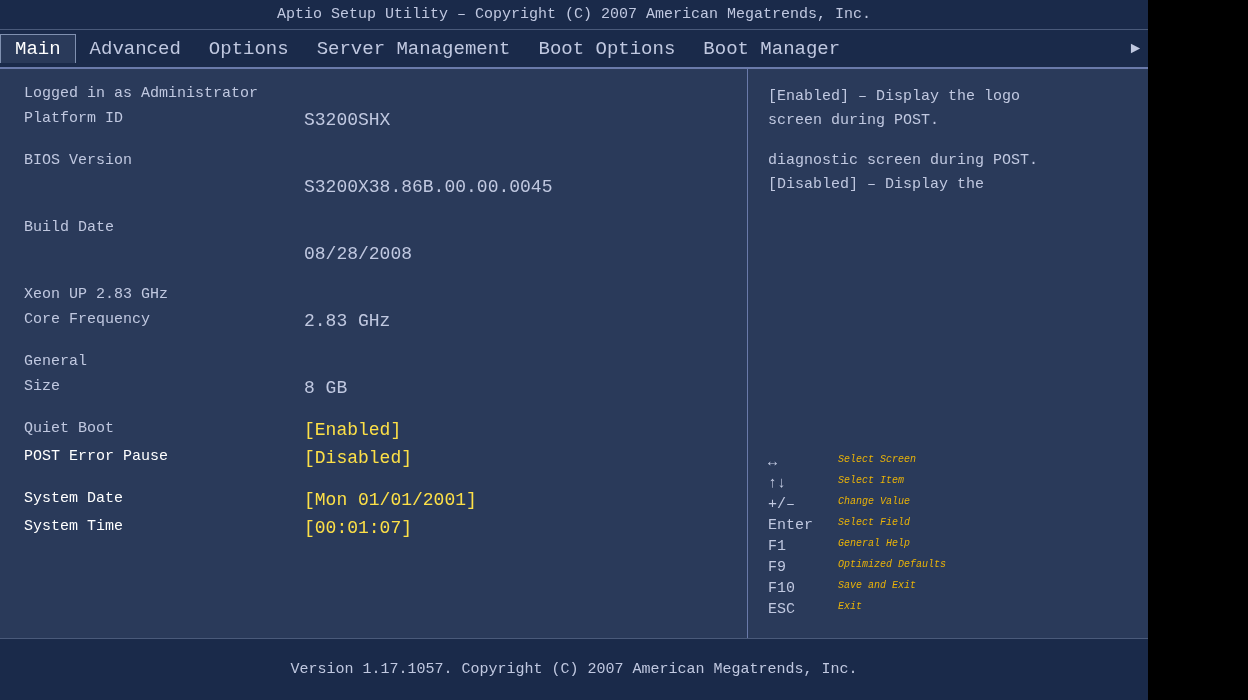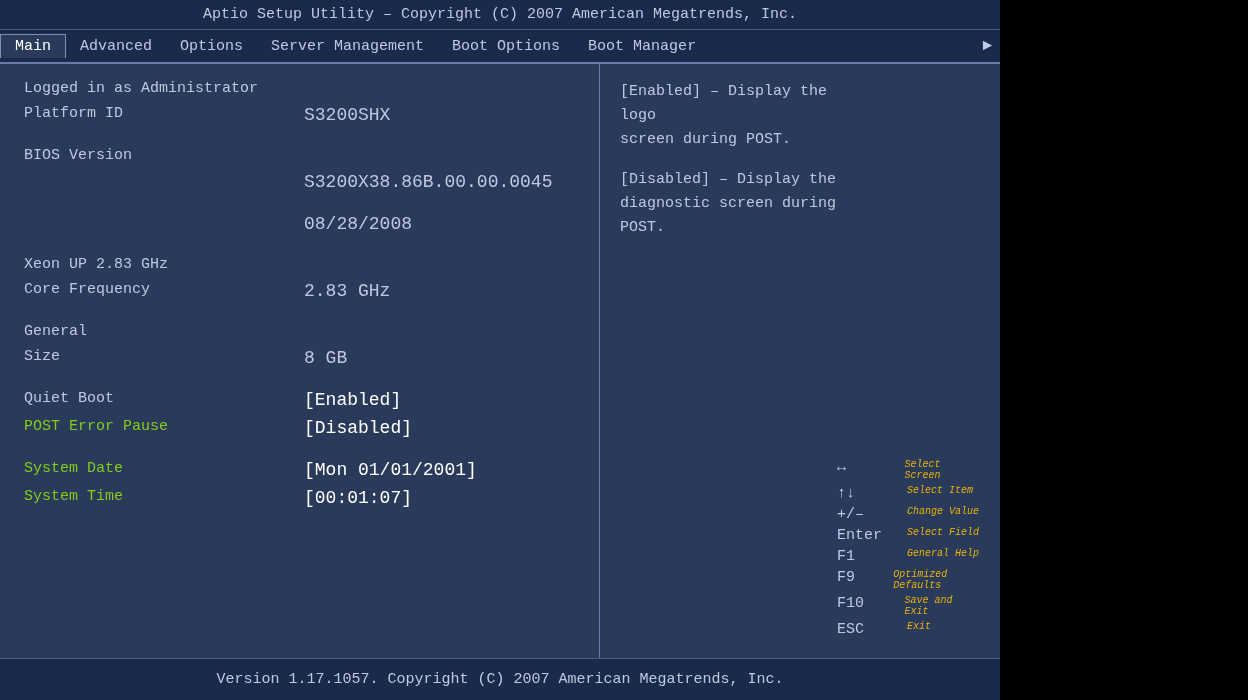--- a/index.html
+++ b/index.html
@@ -7,21 +7,21 @@
       width: 1248px;
       height: 700px;
       background: #000;
       font-family: 'Courier New', Courier, monospace;
       font-size: 15px;
       color: #c0c0c0;
       overflow: hidden;
     }
 
     .screen {
-      width: 1000px;
+      width: 1148px;
       height: 700px;
       background: #2a3a5a;
       display: flex;
       flex-direction: column;
     }
 
     
     .title-bar {
       background: #1a2a4a;
       color: #c0c8e0;
@@ -38,21 +38,21 @@
       align-items: center;
       padding: 4px 0;
       border-bottom: 2px solid #6a7aaa;
       position: relative;
     }
 
     .menu-item {
       padding: 3px 14px;
       color: #c0c8e0;
       cursor: pointer;
-      font-size: 15px;
+      font-size: 19px;
     }
 
     .menu-item.active {
       background: #2a3a5a;
       border: 1px solid #8090b0;
       border-bottom: none;
       color: #ffffff;
     }
 
     .menu-arrow {
@@ -85,40 +85,40 @@
       margin-bottom: 8px;
     }
 
     .info-row .label-col {
       width: 280px;
       color: #c0c8e0;
       font-size: 15px;
     }
 
     .info-row .label-col.blue {
-      color: #84cc16;
+      color: #ffffff;
     }
 
     .info-row .value-col {
       color: #c0c8e0;
       font-size: 18px;
     }
 
     .info-row .value-col.editable {
-      color: #ffffff;
+      color: #fde047;
     }
 
     .spacer { height: 14px; }
 
     
     .right-panel {
       width: 400px;
       padding: 16px 20px;
       display: flex;
-      flex-direction: row;
+      flex-direction: column;
       justify-content: center;
     }
 
     .help-text {
       color: #c0c8e0;
       font-size: 15px;
       line-height: 1.6;
       margin-bottom: 24px;
     }
 
@@ -142,21 +142,21 @@
       color: #eab308;
       font-size: 10px;
       font-style: italic;
     }
 
     
     .footer {
       background: #1a2a4a;
       color: #c0c8e0;
       text-align: center;
-      padding: 12px 0;
+      padding: 22px 0;
       font-size: 15px;
       border-top: 1px solid #4a5a7a;
     }
   </style>
 </head>
 <body>
 
 <div class="screen">
 
   <div class="title-bar">
@@ -192,20 +192,23 @@
         <div class="label-col">BIOS Version</div>
       </div>
 
       <div class="info-row">
         <div class="label-col"></div>
         <div class="value-col">S3200X38.86B.00.00.0045</div>
       </div>
 
       <div class="spacer"></div>
 
+      <div class="info-row">
+        <div class="label-col">Build Date</div>
+      </div>
 
       <div class="info-row">
         <div class="label-col"></div>
         <div class="value-col">08/28/2008</div>
       </div>
 
       <div class="spacer"></div>
 
 
       <div class="info-row">
@@ -253,22 +256,22 @@
       </div>
 
     </div>
 
     <div class="right-panel">
 
       <div class="help-text">
         <div>[Enabled] – Display the logo</div>
         <div>screen during POST.</div>
         <div style="height:16px"></div>
+        <div>diagnostic screen during POST.</div>
         <div>[Disabled] – Display the</div>
-        <div>diagnostic screen during POST.</div>
       </div>
 
       <div class="key-help">
         <div class="key-row">
           <div class="key-col">↔</div>
           <div class="key-desc">Select Screen</div>
         </div>
         <div class="key-row">
           <div class="key-col">↑↓</div>
           <div class="key-desc">Select Item</div>

